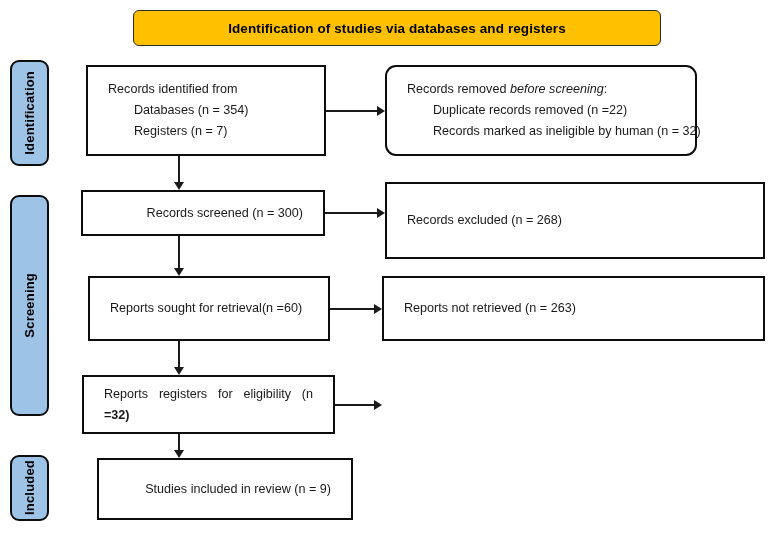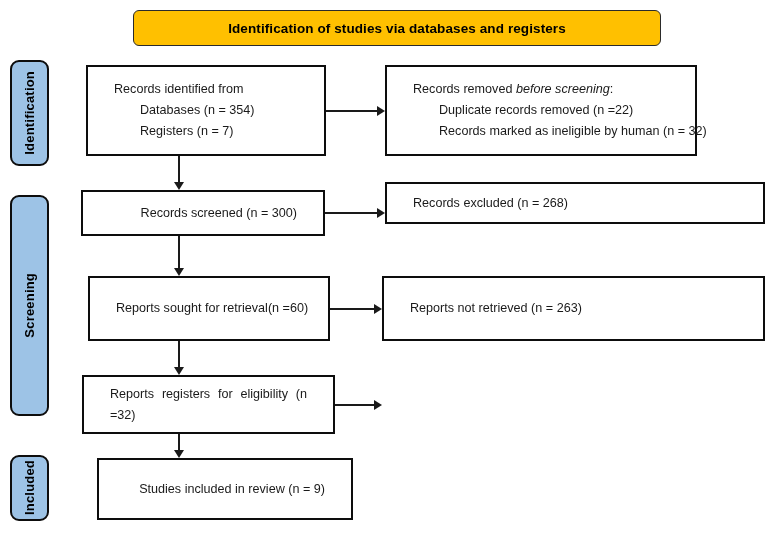--- a/index.html
+++ b/index.html
@@ -67,37 +67,38 @@
   .fbox {
     position: absolute;
     background: #ffffff;
     border: 2px solid #0d0d0d;
     box-sizing: border-box;
     display: flex;
     flex-direction: column;
     justify-content: center;
   }
   .fbox-inner {
-    padding: 0 26px;
+    padding: 0 20px;
   }
   .line {
     font-size: 12.6px;
     line-height: 21px;
     color: #1a1a1a;
     white-space: nowrap;
   }
   .line.indent { padding-left: 26px; }
   .line.justify {
     white-space: normal;
     text-align: justify;
     text-align-last: justify;
   }
   .line.justify.last {
     text-align-last: left;
     text-align: center;
+    font-weight: bold;
   }
   .ital { font-style: italic; }
 
   
   .conn {
     position: absolute;
     background: #1a1a1a;
   }
   .conn.h { height: 1.6px; }
   .conn.v { width: 1.6px; }
@@ -142,21 +143,21 @@
     <div class="fbox-inner">
       <div class="line">Records identified from</div>
       <div class="line indent">Databases (n = 354)</div>
       <div class="line indent">Registers (n = 7)</div>
     </div>
   </div>
 
   <div class="conn h" style="left:326px; top:110px; width:51px;"></div>
   <div class="arrow-right" style="left:377px; top:106px;"></div>
 
-  <div class="fbox" style="left:385px; top:65px; width:312px; height:91px;">
+  <div class="fbox" style="left:385px; top:65px; width:312px; height:91px;border-radius:11px;">
     <div class="fbox-inner">
       <div class="line">
         <span>Records removed </span><span class="ital">before screening</span><span>:</span>
       </div>
       <div class="line indent">Duplicate records removed (n =22)</div>
       <div class="line indent">Records marked as ineligible by human (n = 32)</div>
     </div>
   </div>
 
   <div class="conn v" style="left:178px; top:156px; height:27px;"></div>
@@ -164,21 +165,21 @@
 
   <div class="fbox" style="left:81px; top:190px; width:244px; height:46px;text-align:right;">
     <div class="fbox-inner">
       <div class="line">Records screened (n = 300)</div>
     </div>
   </div>
 
   <div class="conn h" style="left:325px; top:212px; width:52px;"></div>
   <div class="arrow-right" style="left:377px; top:208px;"></div>
 
-  <div class="fbox" style="left:385px; top:182px; width:380px; height:42px;">
+  <div class="fbox" style="left:385px; top:182px; width:380px; height:77px;">
     <div class="fbox-inner">
       <div class="line">Records excluded (n = 268)</div>
     </div>
   </div>
 
   <div class="conn v" style="left:178px; top:236px; height:33px;"></div>
   <div class="arrow-down" style="left:174px; top:268px;"></div>
 
   <div class="fbox" style="left:88px; top:276px; width:242px; height:65px;">
     <div class="fbox-inner">

